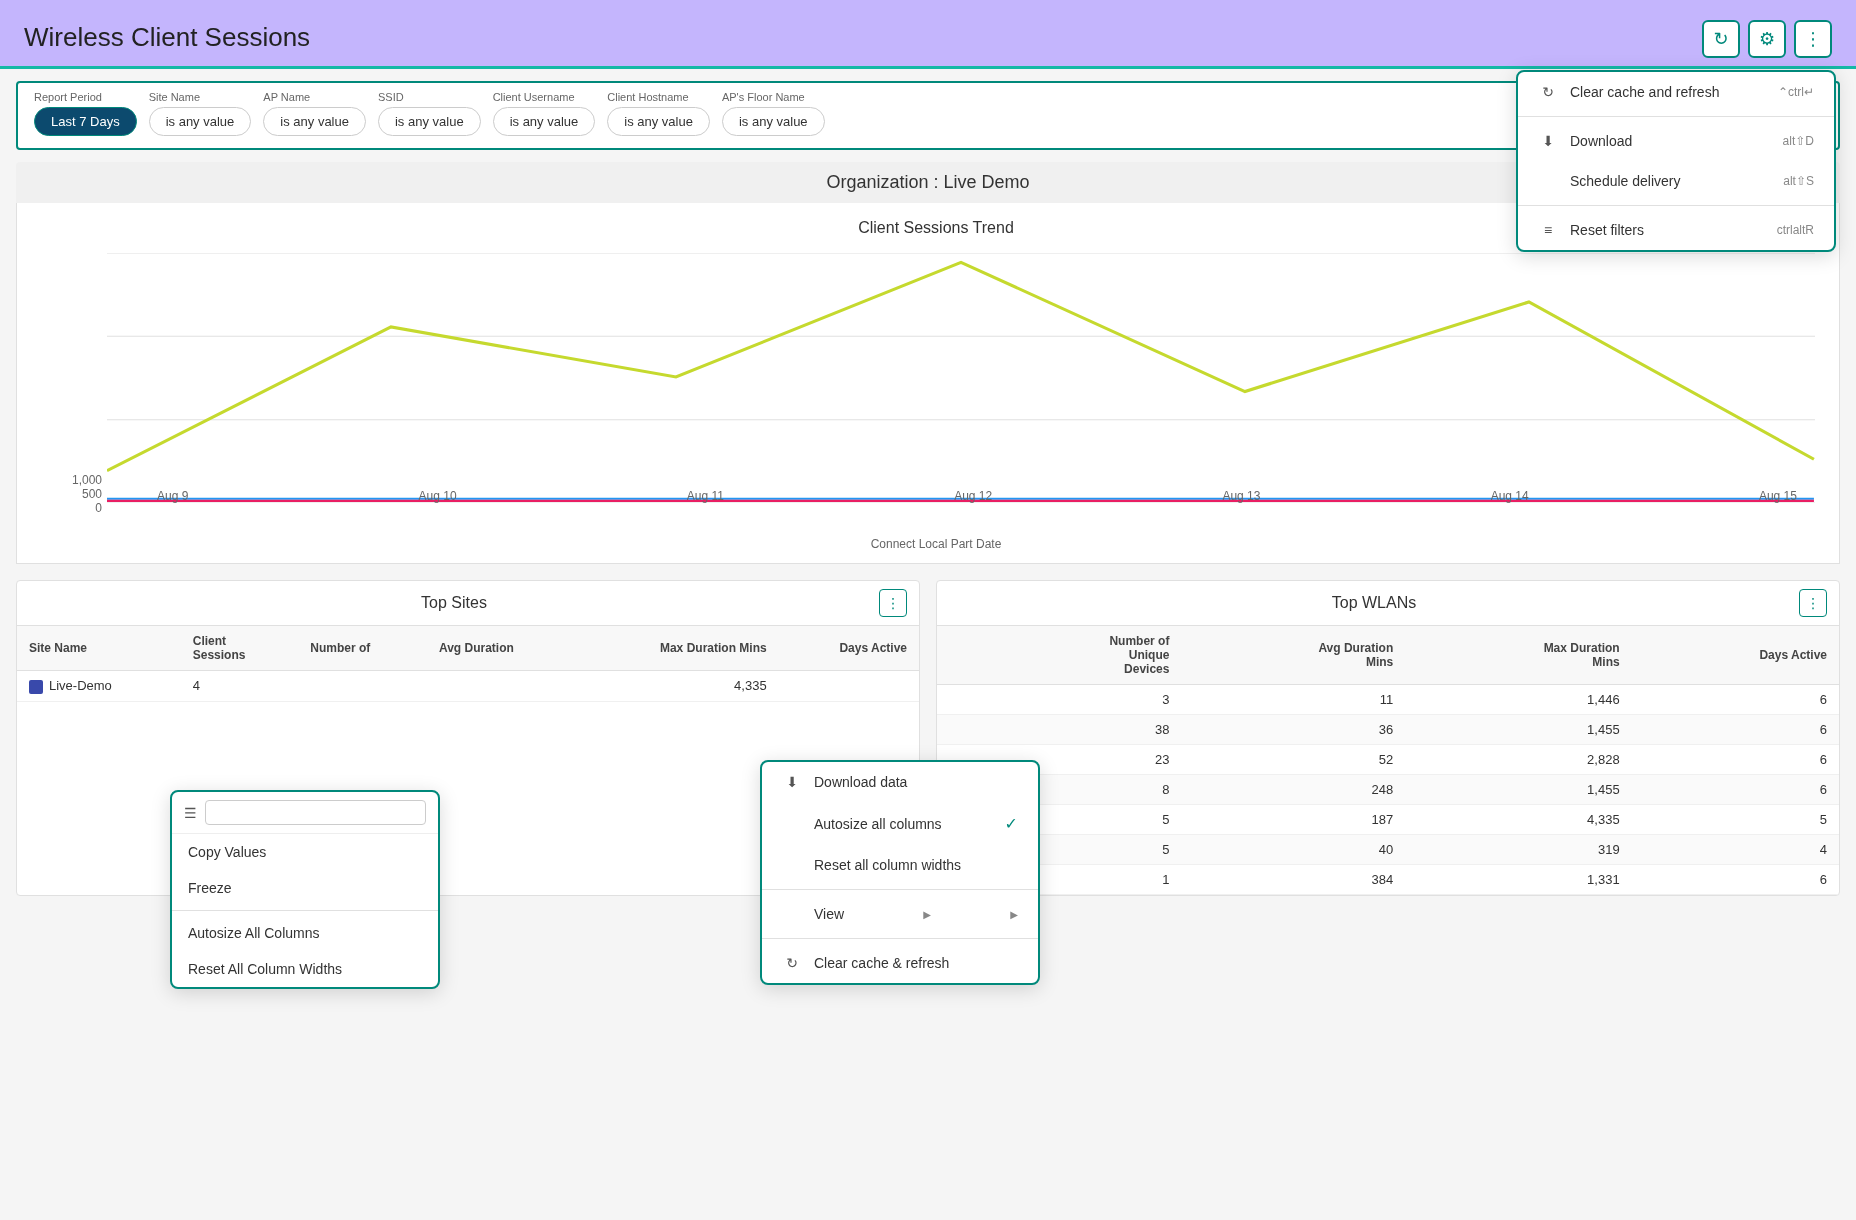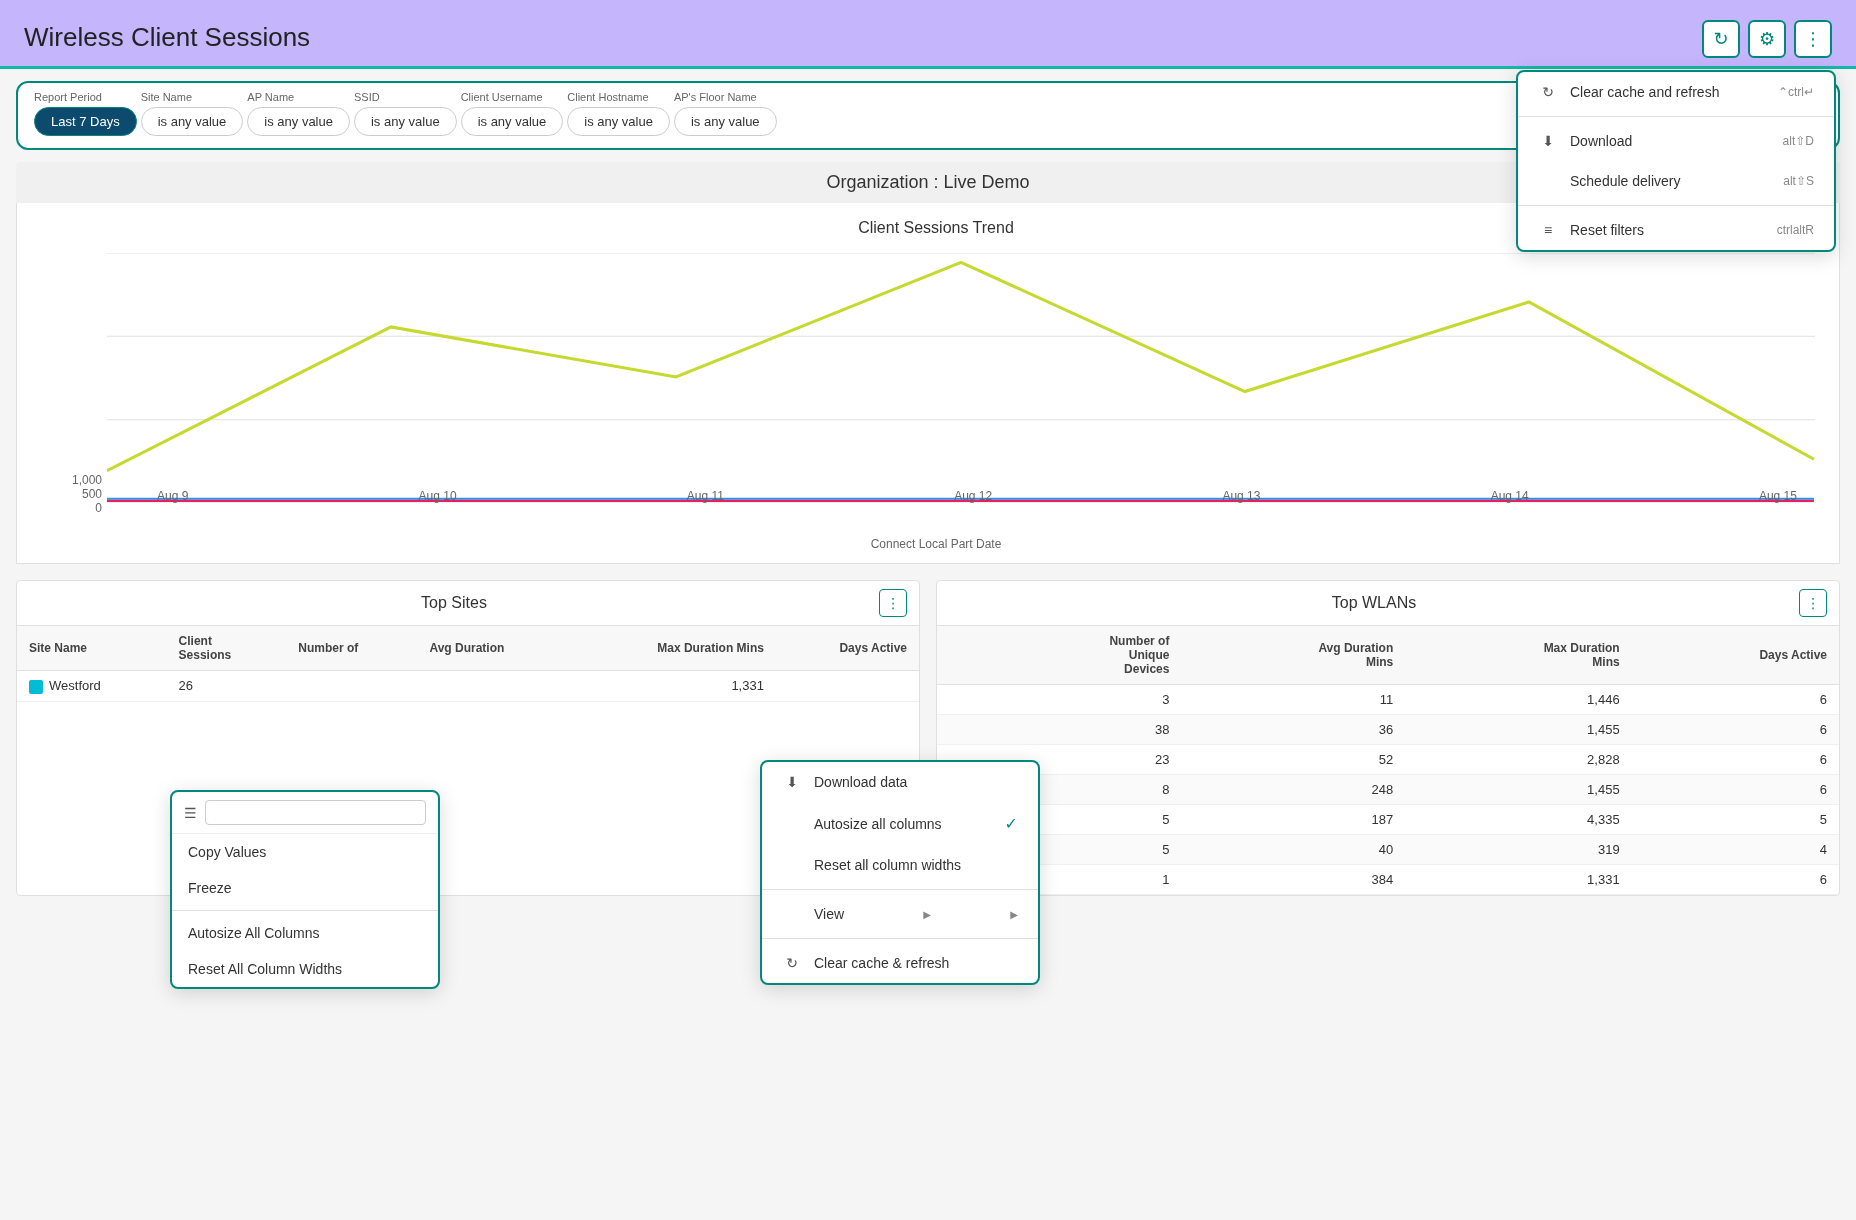--- a/index.html
+++ b/index.html
@@ -48,24 +48,24 @@
     }
     .icon-btn.active {
       border-color: #00897b;
     }
 
     
     .filter-bar {
       background: #fff;
       padding: 8px 16px 12px 16px;
       border: 2px solid #00897b;
-      border-radius: 12px;
+      border-radius: 4px;
       margin: 12px 16px;
       display: flex;
-      gap: 4px;
+      gap: 12px;
       align-items: flex-end;
       flex-wrap: nowrap;
     }
     .filter-item {
       display: flex;
       flex-direction: column;
       gap: 4px;
     }
     .filter-label {
       font-size: 11px;
@@ -447,26 +447,26 @@
             <th>Client<br>Sessions</th>
             <th>Number of</th>
             <th>Avg Duration</th>
             <th class="right">Max Duration Mins</th>
             <th class="right">Days Active</th>
           </tr>
         </thead>
         <tbody>
           <tr>
             <td>
-              <span class="color-dot" style="background:#00bcd4"></span>Westford
+              <span class="color-dot" style="background:#3949ab"></span>Live-Demo
             </td>
-            <td>26</td>
-            <td></td>
-            <td></td>
-            <td class="right">1,331</td>
+            <td>4</td>
+            <td></td>
+            <td></td>
+            <td class="right">4,335</td>
             <td class="right"></td>
           </tr>
         </tbody>
       </table>
     </div>
 
     <div class="table-section">
       <div class="table-header-row">
         <span class="table-section-title" style="padding:0;border:none;flex:1">Top WLANs</span>
         <div class="three-dot-btn">

